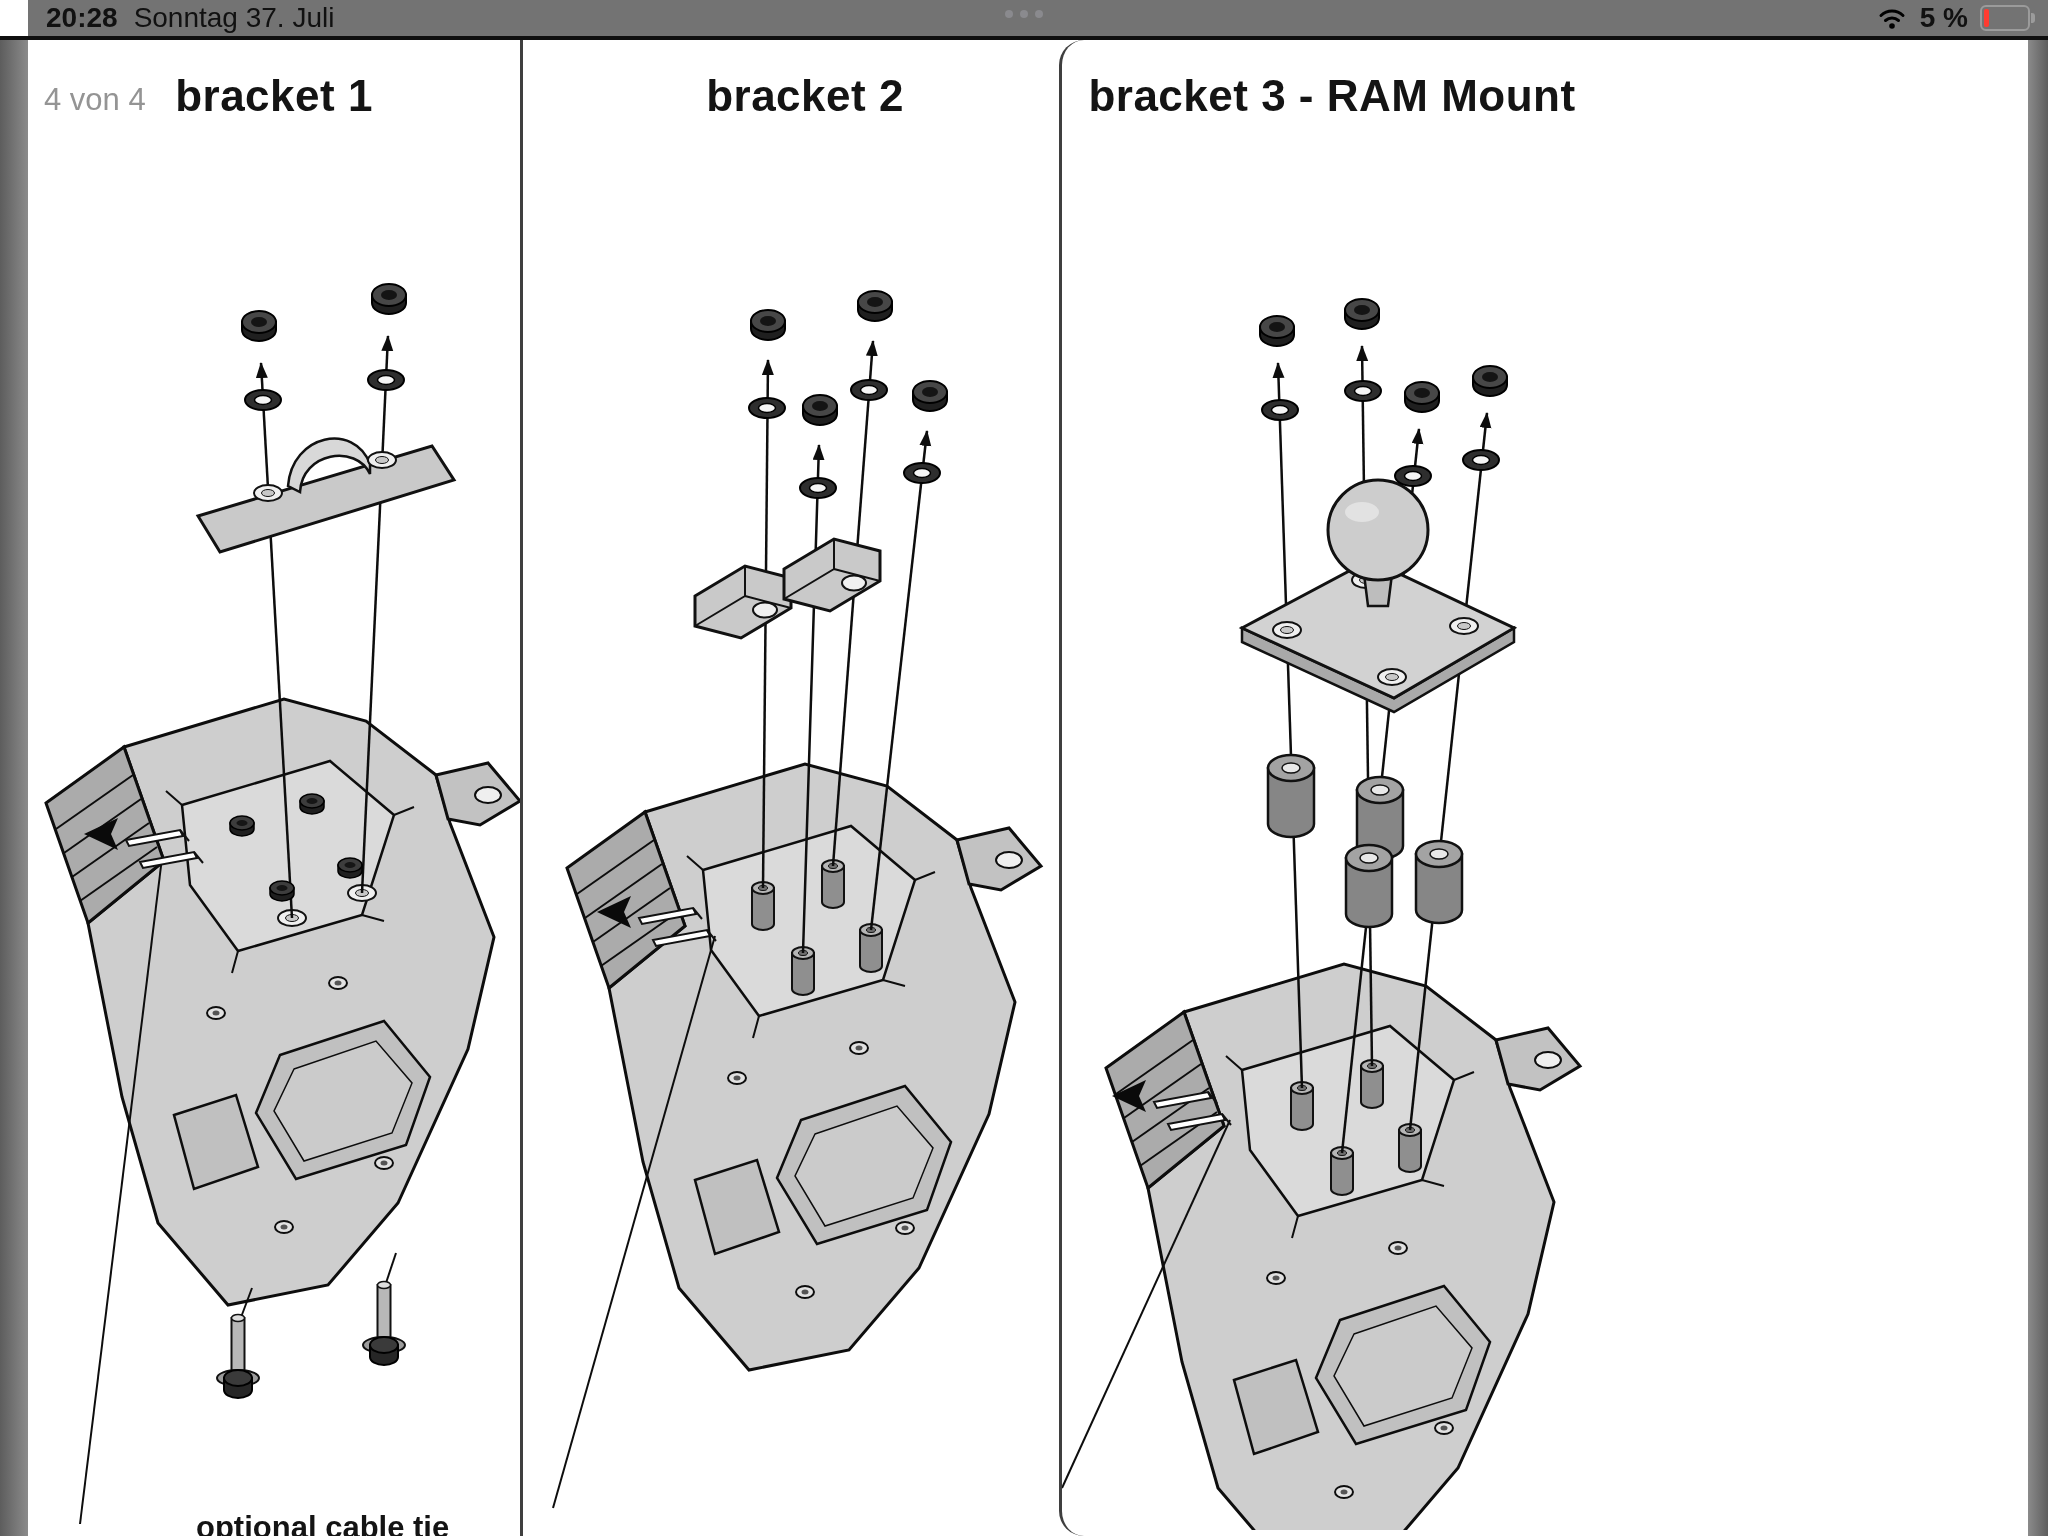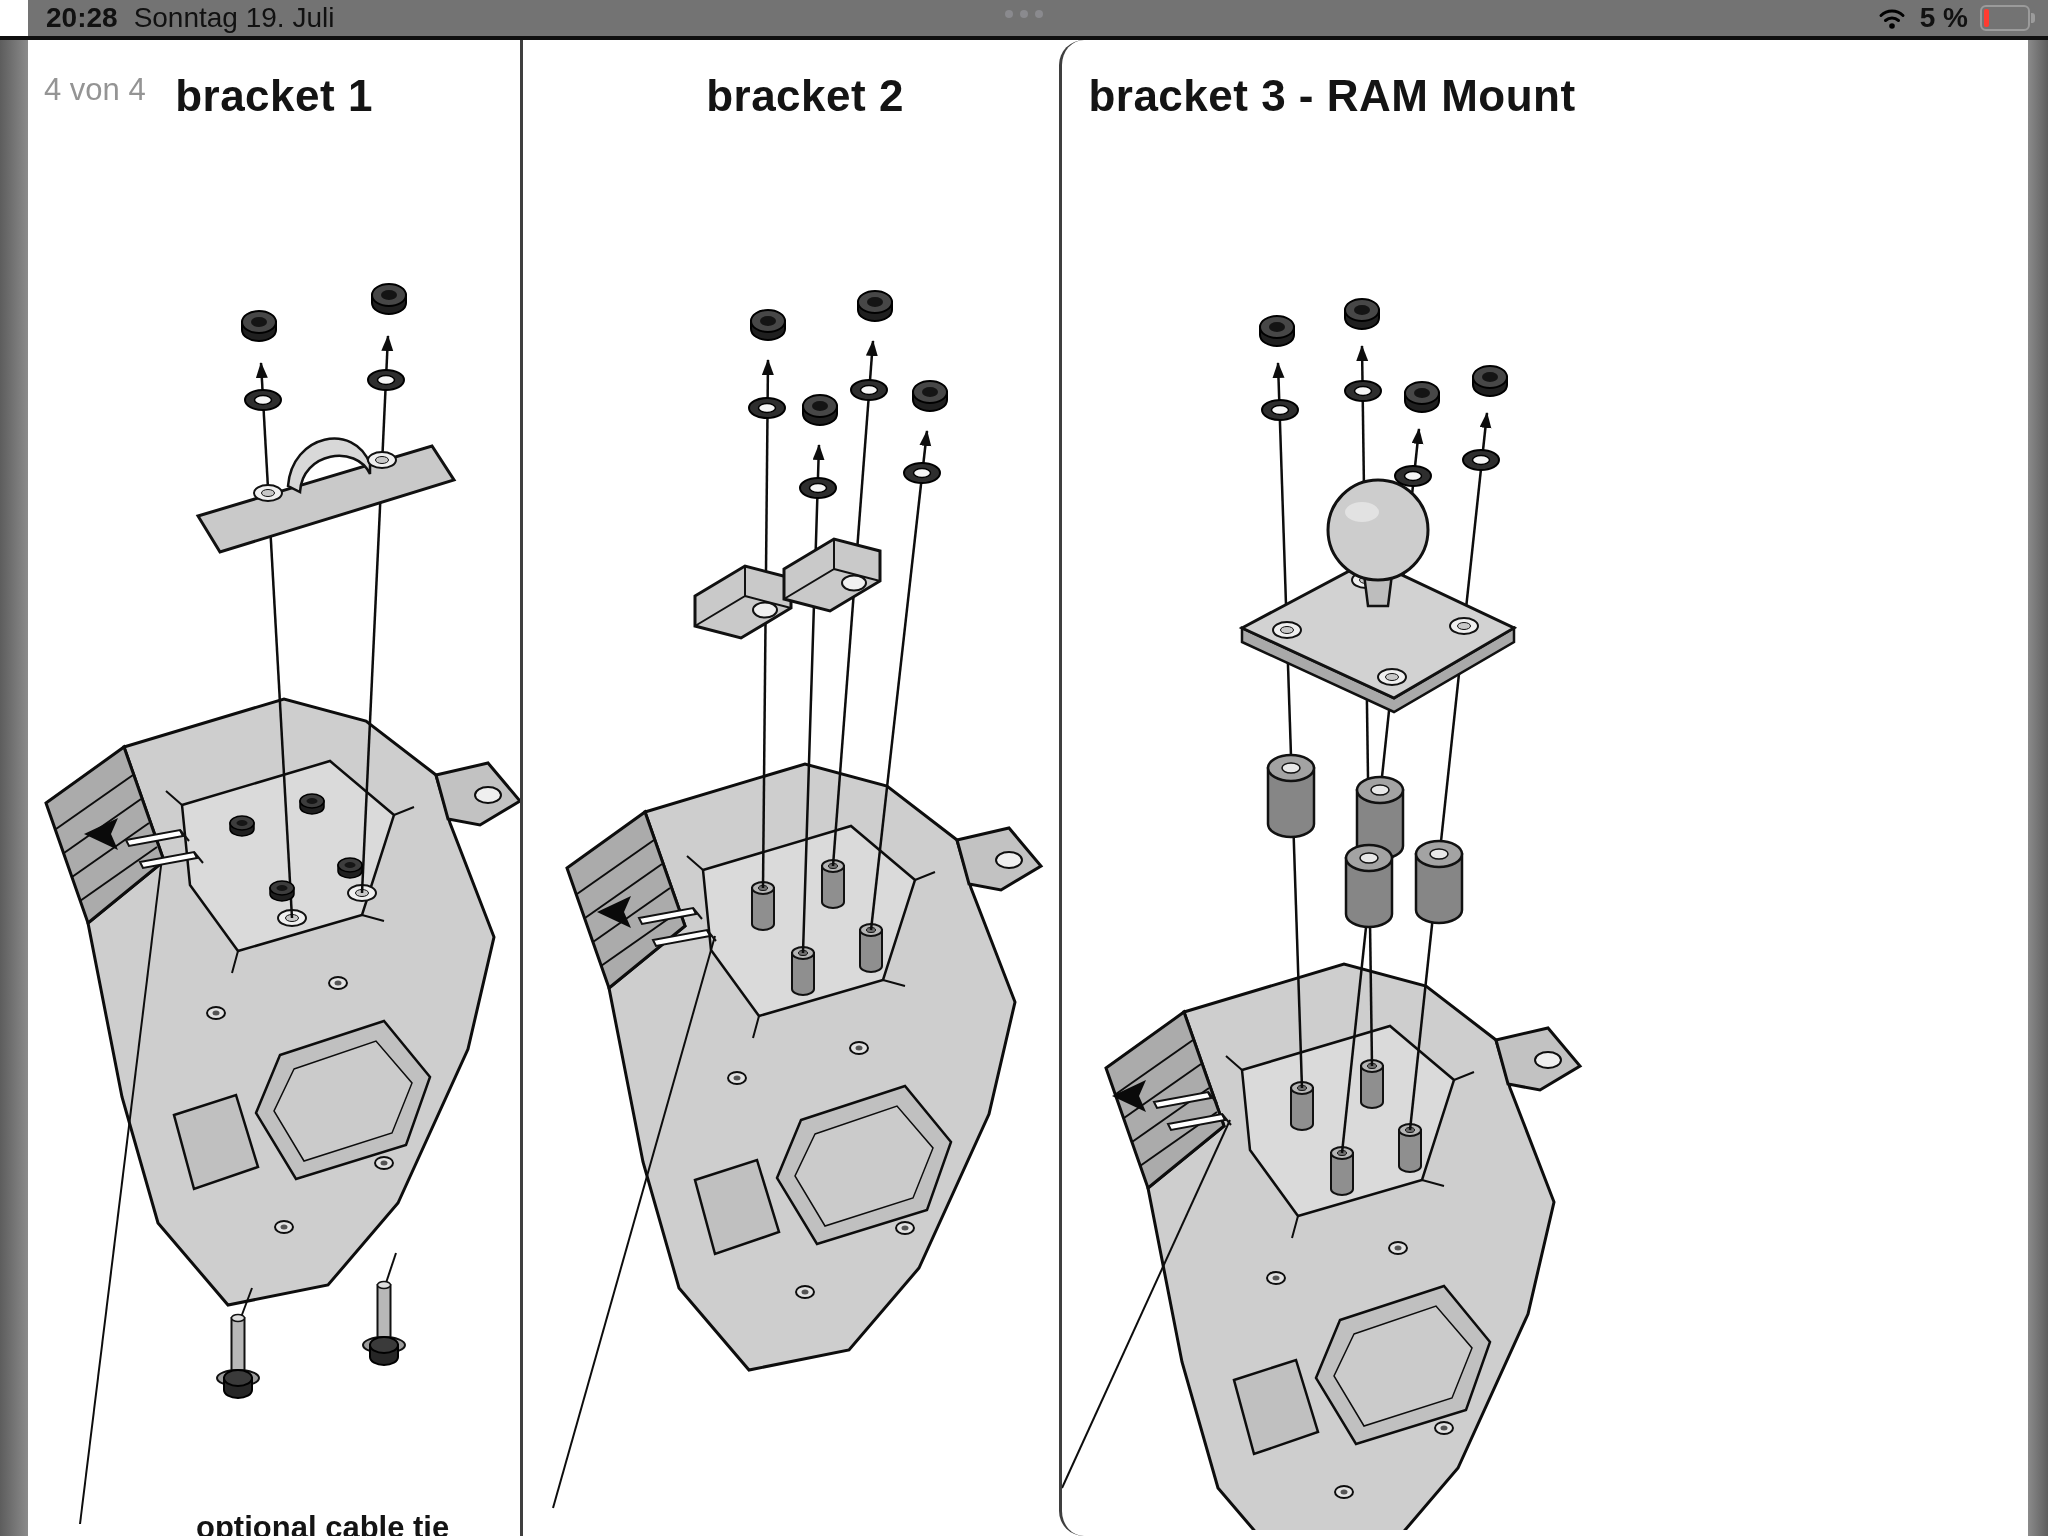--- a/index.html
+++ b/index.html
@@ -21,21 +21,21 @@
   .sb-batt-label{font-weight:600;}
   .batt{position:relative;width:46px;height:22px;border:2.5px solid #9b9b9b;border-radius:6px;}
   .batt-fill{position:absolute;left:2px;top:2px;bottom:2px;width:5px;background:#ff3b30;border-radius:2px;}
   .batt-nub{position:absolute;right:-7px;top:6px;width:4px;height:10px;background:#9b9b9b;border-radius:0 3px 3px 0;}
   
   .content{display:flex;border-top:4px solid #0f0f0f;height:1496px;}
   .gutter-l{width:28px;background:linear-gradient(to right,#5d5d5d,#8b8b8b);}
   .gutter-r{width:20px;background:linear-gradient(to left,#5d5d5d,#8b8b8b);}
   .page{flex:1;background:#fff;position:relative;display:flex;overflow:hidden;}
   .page-indicator{
-    position:absolute;left:16px;top:32px;font-size:31px;color:#949494;z-index:5;
+    position:absolute;left:16px;top:42px;font-size:31px;color:#949494;z-index:5;
   }
   .panel{display:flex;flex-direction:column;}
   .panel-1{width:492px;}
   .panel-2{width:508px;border-left:3px solid #3f3f3f;padding-left:28px;}
   .panel-3{flex:1;border-left:3px solid #3f3f3f;border-radius:25px;}
   .panel-title{
     font-size:44px;font-weight:700;text-align:center;margin-top:24px;height:64px;line-height:64px;
     color:#141414;letter-spacing:.5px;white-space:nowrap;
   }
   .panel-3 .panel-title{width:540px;}
@@ -122,21 +122,21 @@
       <line x1="32" y1="170" x2="109" y2="116" stroke="#0d0d0d" stroke-width="2"></line>
       <line x1="40" y1="194" x2="117" y2="140" stroke="#0d0d0d" stroke-width="2"></line>
       <line x1="48" y1="218" x2="125" y2="164" stroke="#0d0d0d" stroke-width="2"></line>
     </g>
   </defs>
 </svg>
 
 <div class="status-bar">
   <div class="sb-left">
     <span class="sb-time">20:28</span>
-    <span class="sb-date">Sonntag 19. Juli</span>
+    <span class="sb-date">Sonntag 37. Juli</span>
   </div>
   <div class="sb-center">
     <span class="dot"></span>
       <span class="dot"></span>
       <span class="dot"></span>
   </div>
   <div class="sb-right">
     <svg width="32" height="24" viewBox="0 0 32 24">
       <path d="M5,9.5 a16,16 0 0 1 22,0" fill="none" stroke="#000" stroke-width="3" stroke-linecap="round"></path>
       <path d="M9.5,14.5 a10,10 0 0 1 13,0" fill="none" stroke="#000" stroke-width="3" stroke-linecap="round"></path>

